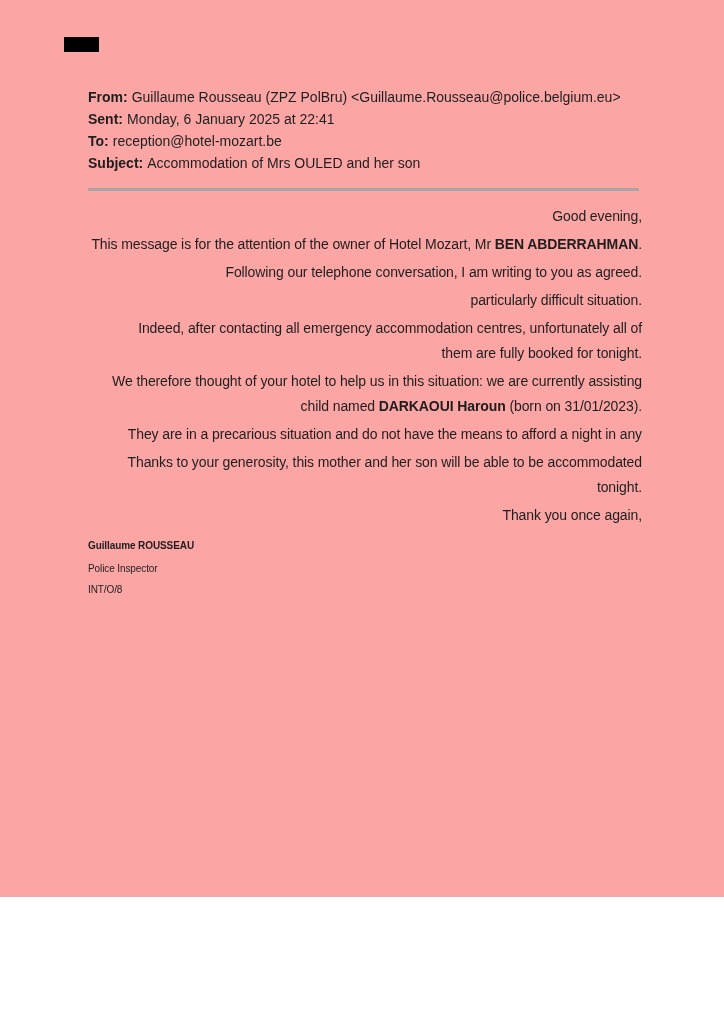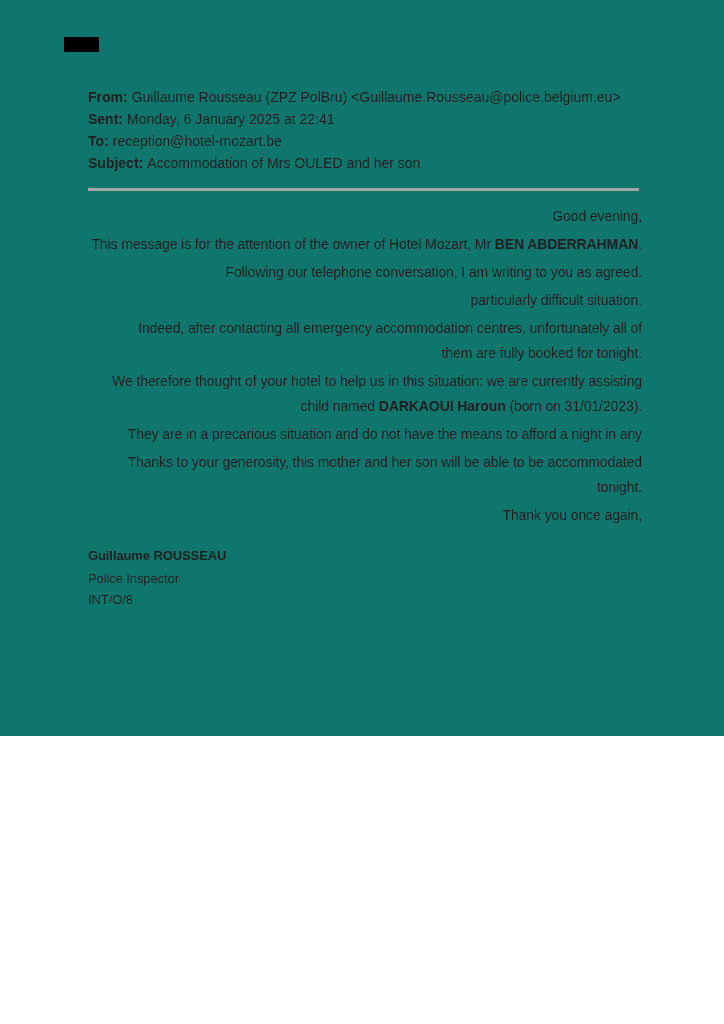--- a/index.html
+++ b/index.html
@@ -1,39 +1,39 @@
 <!DOCTYPE html>
 <html><head>
 <meta charset="utf-8">
 <style>
   html,body{margin:0;padding:0;background:#ffffff;}
   .page{
     position:relative;
-    width:724px;height:736px;
-    background:#0f766e;
+    width:724px;height:897px;
+    background:#fca5a5;
     font-family:"Liberation Sans","DejaVu Sans",sans-serif;
     color:#1e1e1e;
     overflow:hidden;
   }
   .redaction{
     position:absolute;left:64px;top:37px;width:35px;height:15px;
     background:#000000;
   }
   .content{
     position:absolute;left:88px;top:86px;width:554px;
   }
   .header{font-size:14px;line-height:22px;}
   .hrow{white-space:nowrap;}
   .hl{font-weight:bold;margin-right:4px;}
   .b{font-weight:bold;}
   .divider{height:3px;background:#a6a6a6;margin-top:14px;width:551px;}
   .bodytext{margin-top:13px;font-size:14px;line-height:25px;letter-spacing:-0.1px;}
   .bodytext p{margin:0 0 3px 0;}
   .line{display:block;white-space:nowrap;text-align:right;}
-  .signature{font-size:13px;margin-top:16px;letter-spacing:-0.1px;}
+  .signature{font-size:10px;margin-top:6px;letter-spacing:-0.1px;}
   .sig-name{font-weight:bold;line-height:24px;}
   .sig-line{line-height:21px;}
 </style>
 </head>
 <body>
 
 <div class="page">
 
   <div class="redaction"></div>
 

